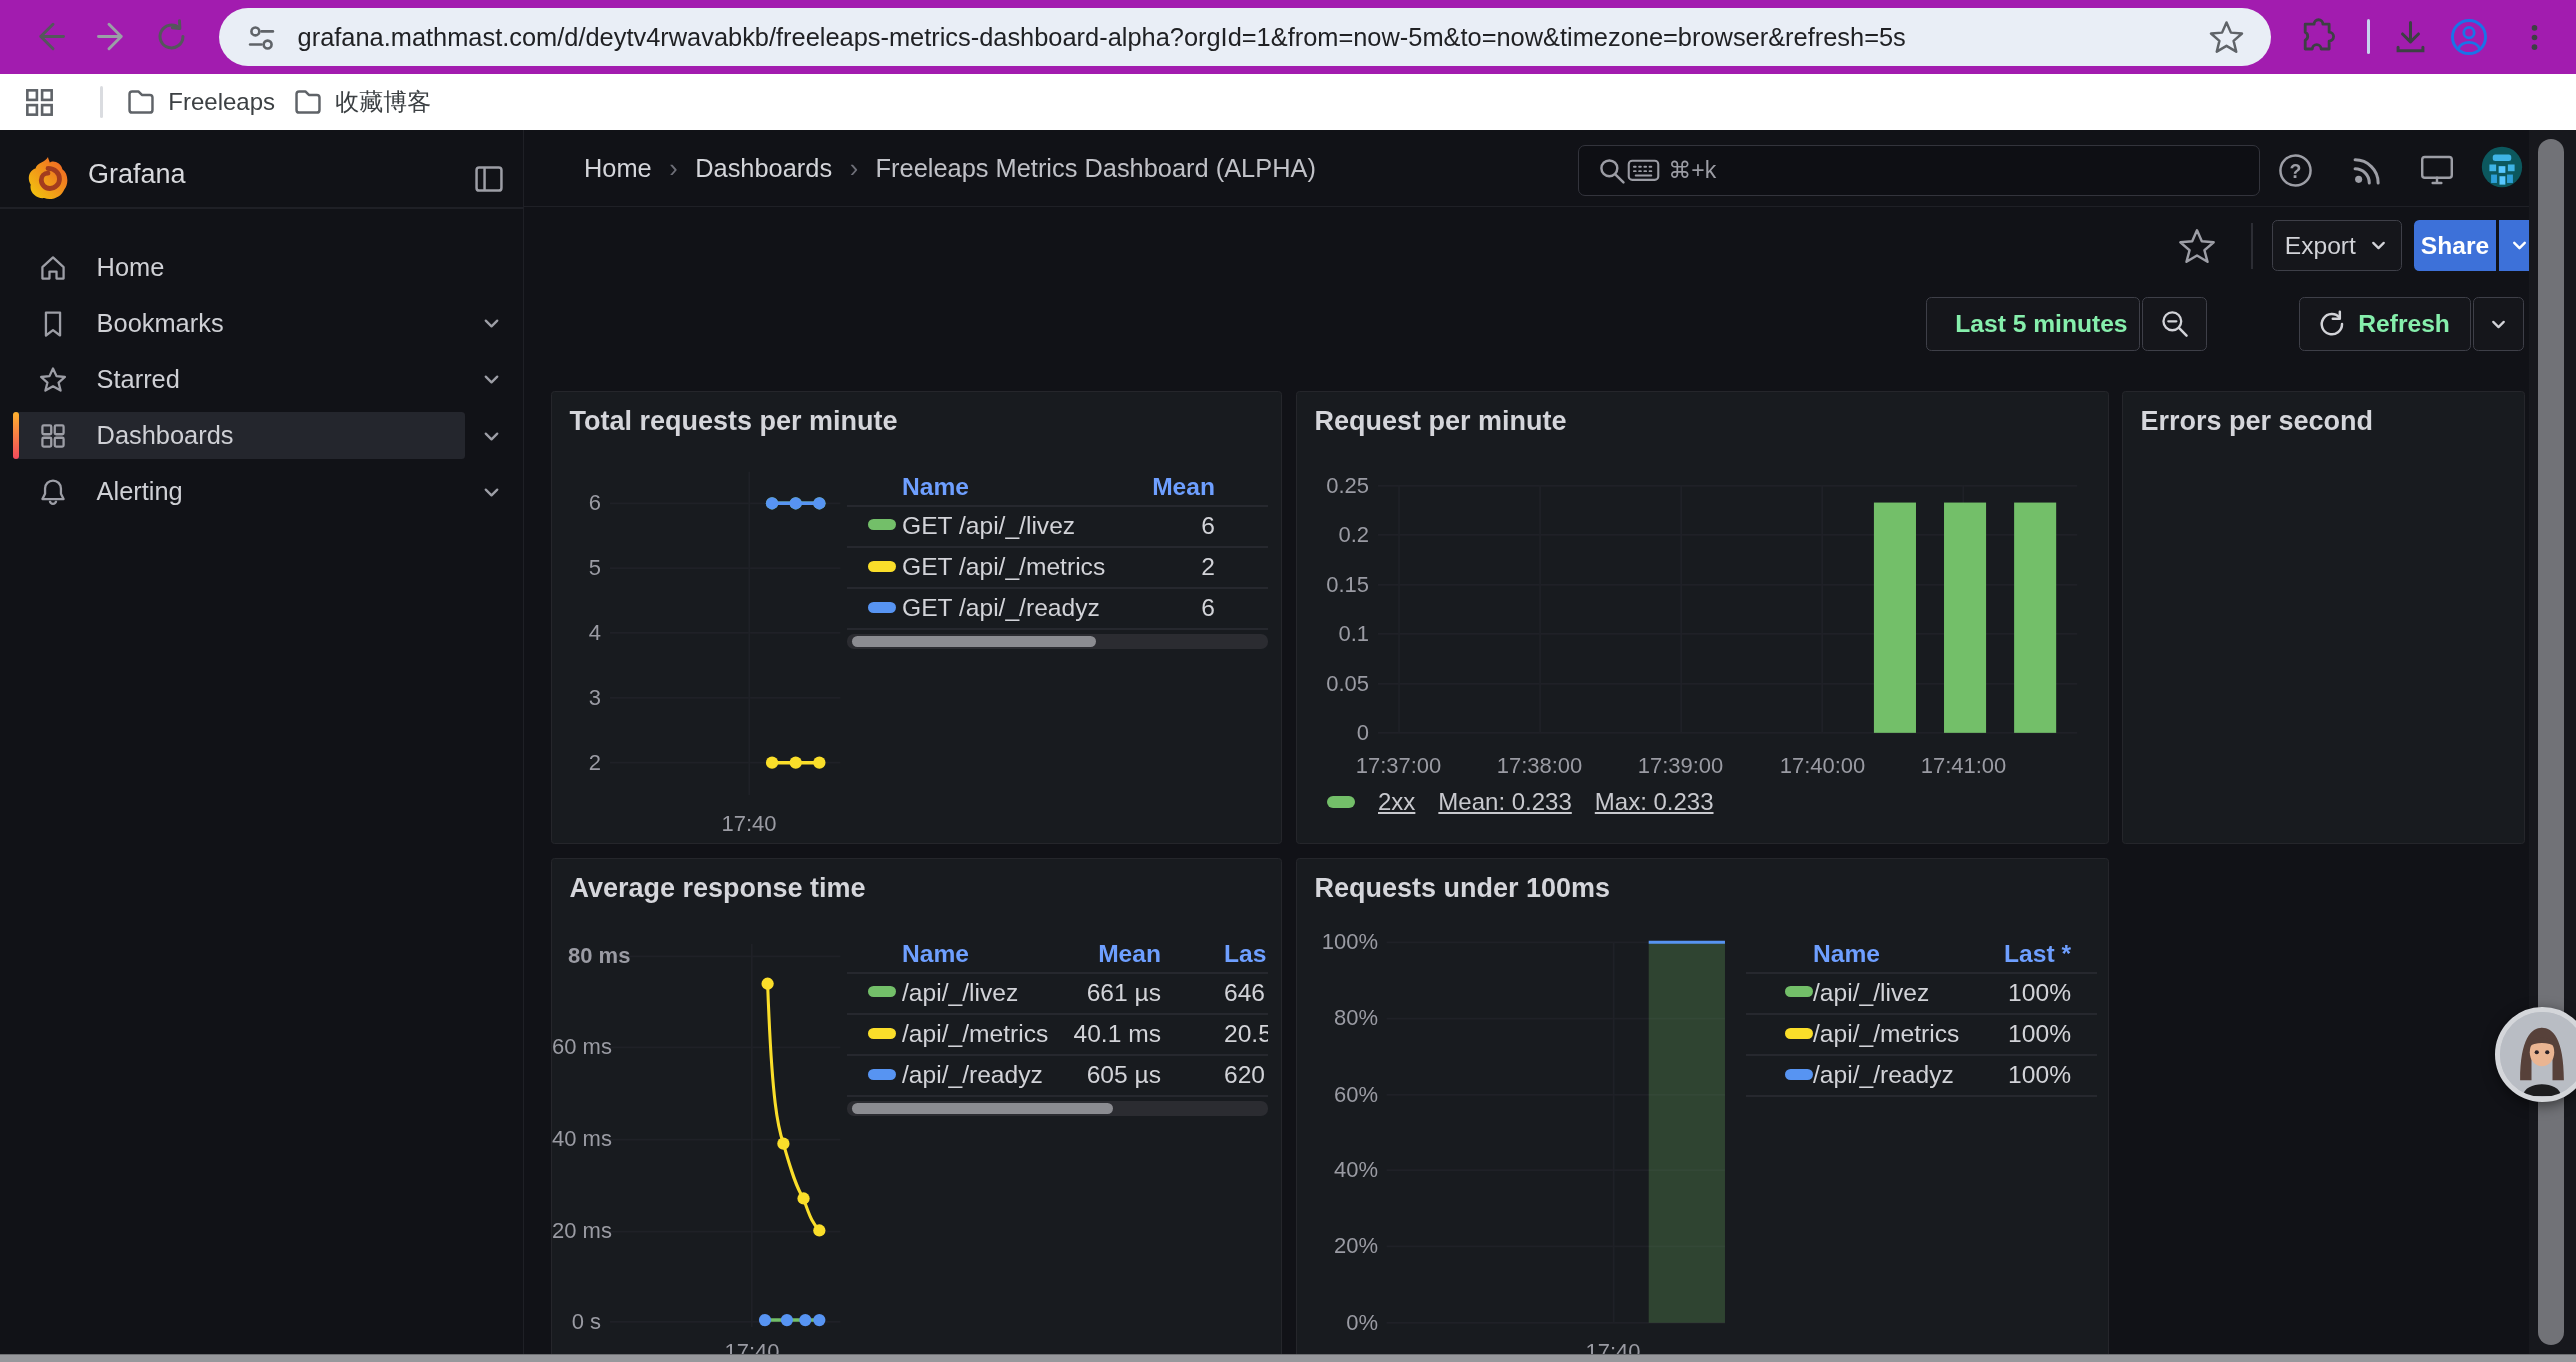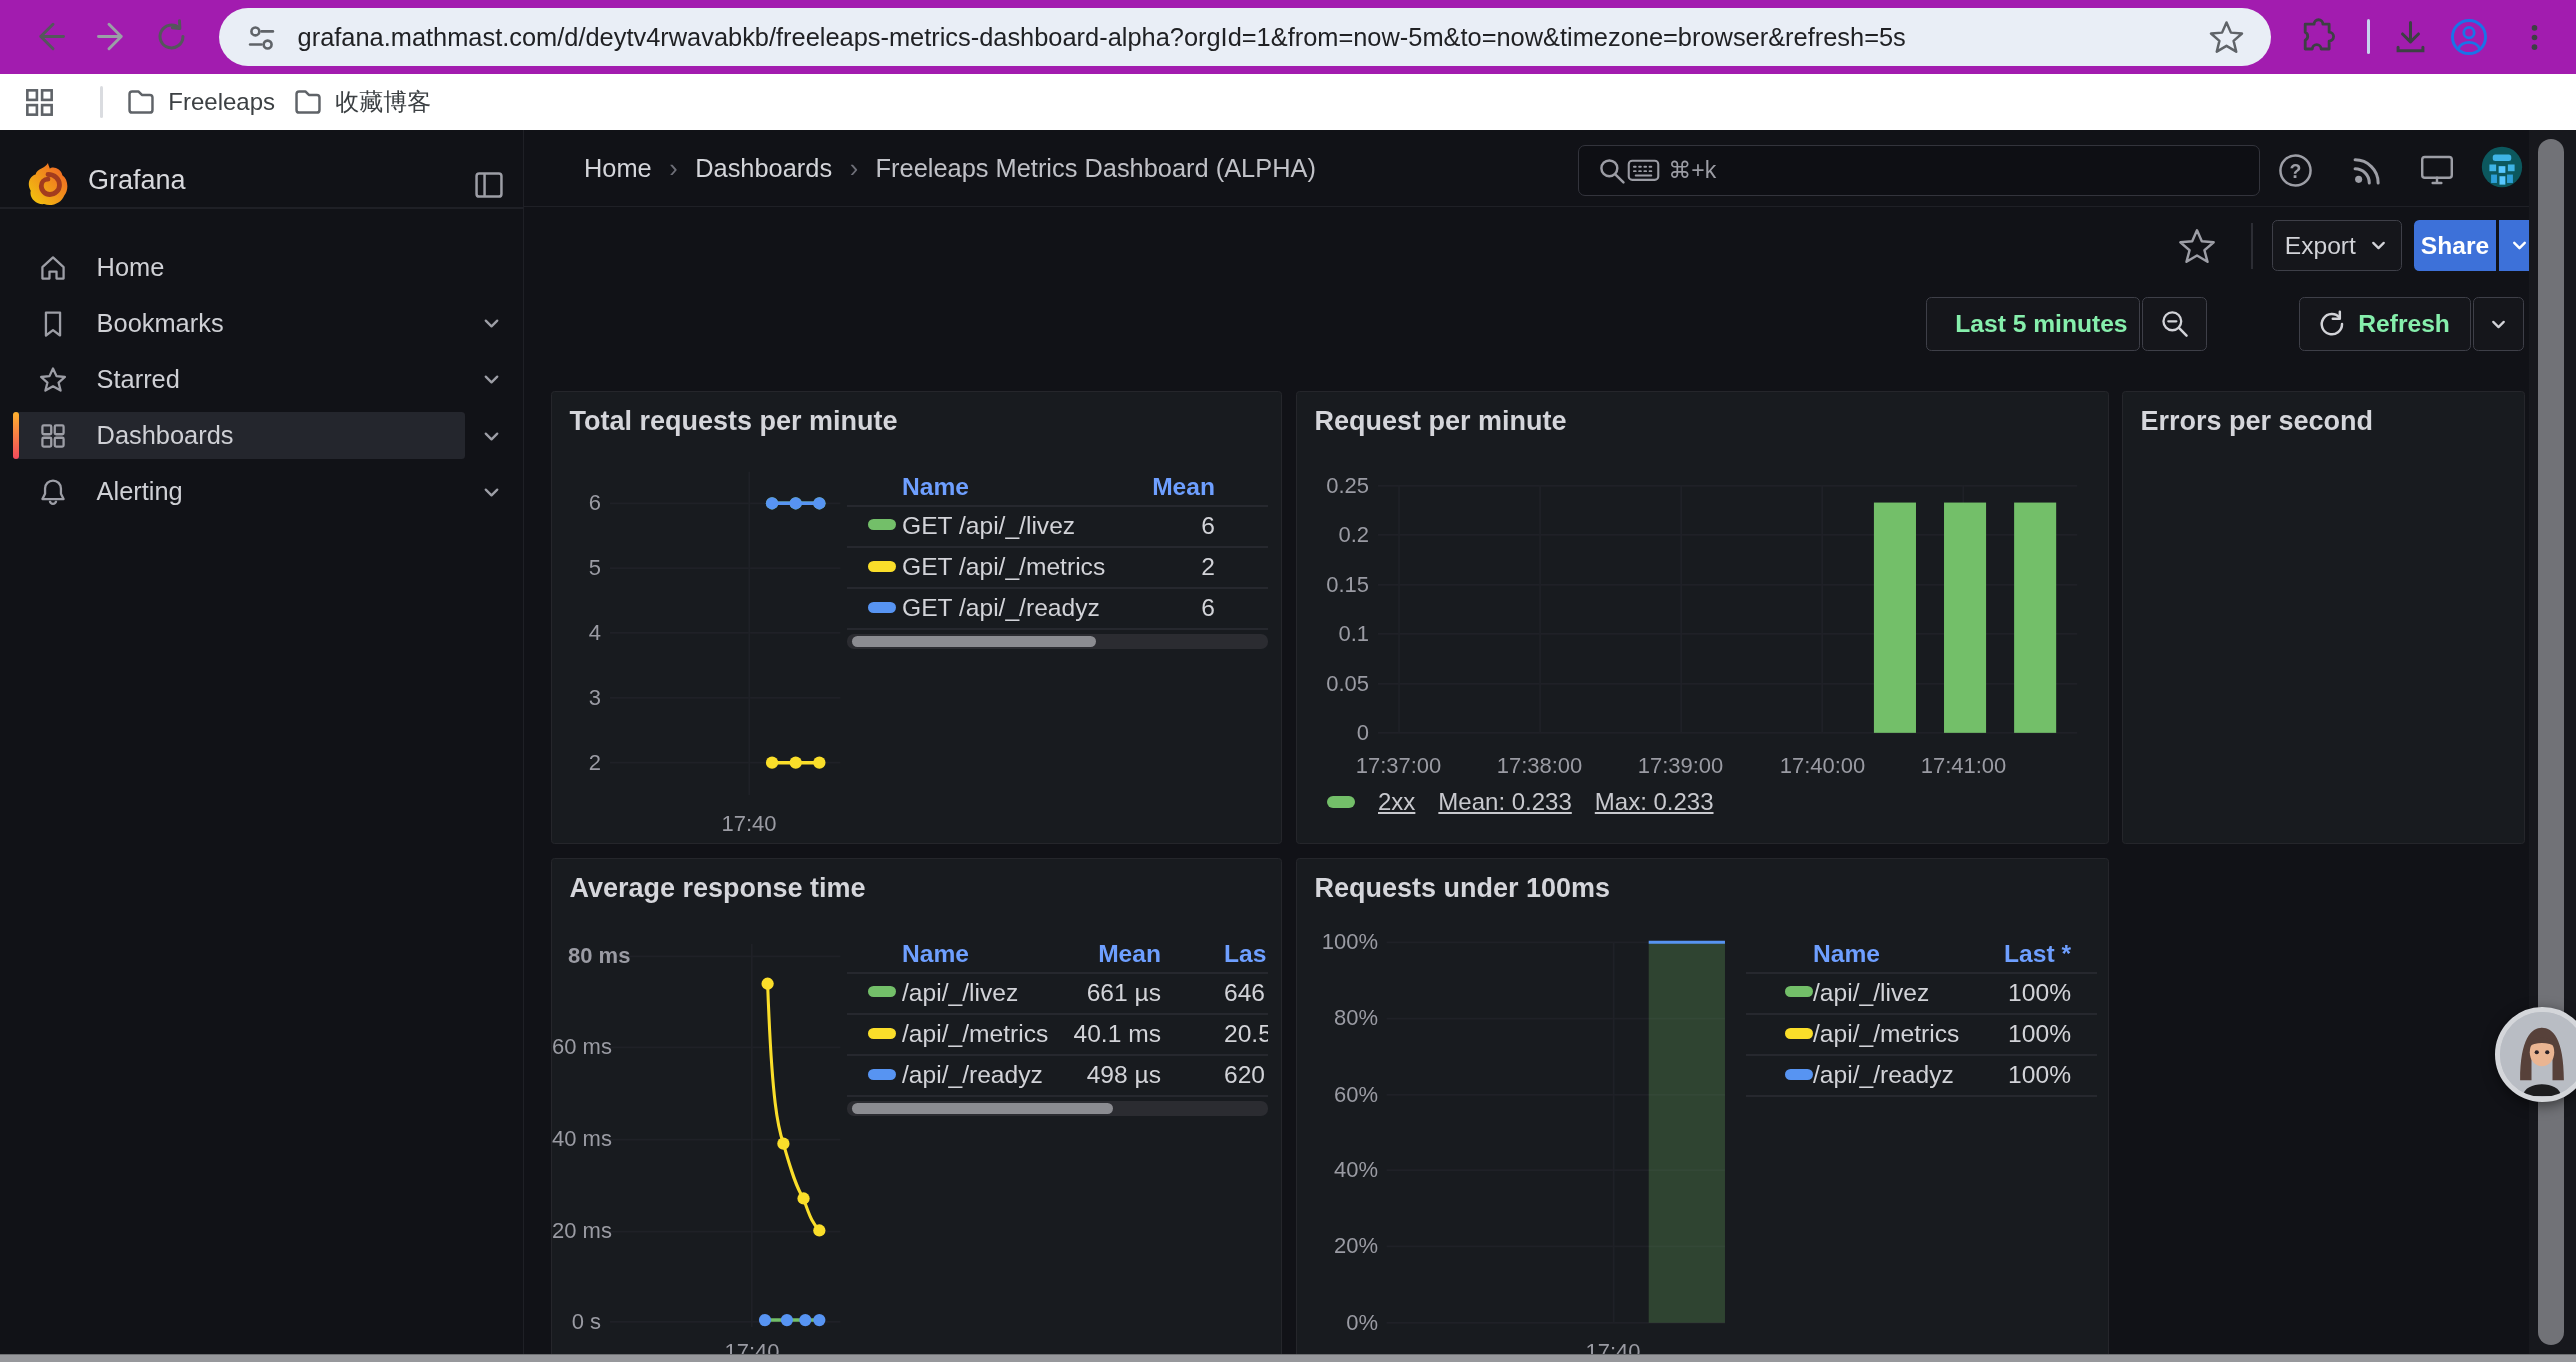--- a/index.html
+++ b/index.html
@@ -16,21 +16,21 @@
   .tb-divider { position:absolute; left:2367px; top:19px; width:2.6px; height:35px; background:#c7d3ee; border-radius:1.8px; }
 
   .bookmarks-bar { position:absolute; left:0; top:74px; width:2576px; height:56px; background:#ffffff; }
   .bm-item { position:absolute; top:7px; height:42px; display:flex; align-items:center; gap:12.3px; padding:0 14px; border-radius:21px; cursor:pointer; }
   .bm-label { font-size:24px; color:#3c4043; }
   .bm-divider { position:absolute; left:100px; top:12.3px; width:2.6px; height:32px; background:#dadce0; border-radius:1.8px; }
 
   
   .app { position:absolute; left:0; top:130px; width:2576px; height:1233px; background:#111217; }
   .sidebar { position:absolute; left:0; top:0; width:524px; height:1233px; background:#111217; border-right:1.8px solid #1f2026; }
-  .brand-row { position:absolute; left:0; top:14px; width:524px; height:90px; }
+  .brand-row { position:absolute; left:0; top:8px; width:524px; height:90px; }
   .brand-label { position:absolute; left:88px; top:21px; font-size:27px; color:#d8d9dd; }
   .sidebar-divider { position:absolute; left:0; top:77px; width:524px; height:1.8px; background:#1f2026; }
   .nav-item { position:absolute; left:13px; width:452px; height:47px; border-radius:3.5px; display:flex; align-items:center; cursor:pointer; }
   .nav-item .nicon { width:30px; height:30px; margin-left:24.6px; flex:none; }
   .nav-item .nlabel { font-size:25.4px; color:#cfd0d5; margin-left:29px; }
   .nav-item.selected { background:#24262d; }
   .nav-item.selected::before { content:""; position:absolute; left:0; top:0; width:6.1px; height:47px; border-radius:3.5px; background:linear-gradient(180deg,#ffb22e,#f2495c); }
   .nav-chevron { position:absolute; left:480px; width:23px; height:23px; }
 
   .gheader { position:absolute; left:524px; top:0; width:2052px; height:77px; background:#111217; border-bottom:1.8px solid #1f2026; }
@@ -477,21 +477,21 @@
         <div class="cell" style="right: 107px; top: 46px;">661 µs</div>
         <div class="cell" style="left: 377px; top: 46px; width: 44px; overflow: hidden;">646</div>
         <div class="sep" style="top:80px; width:421px"></div>
         <span class="pill" style="left:21px; top:95px; background:#fade2a"></span>
         <div class="cell" style="left: 55px; top: 87px;">/api/_/metrics</div>
         <div class="cell" style="right: 107px; top: 87px;">40.1 ms</div>
         <div class="cell" style="left: 377px; top: 87px; width: 44px; overflow: hidden;">20.5 m</div>
         <div class="sep" style="top:121px; width:421px"></div>
         <span class="pill" style="left:21px; top:136px; background:#5794f2"></span>
         <div class="cell" style="left: 55px; top: 128px;">/api/_/readyz</div>
-        <div class="cell" style="right: 107px; top: 128px;">498 µs</div>
+        <div class="cell" style="right: 107px; top: 128px;">605 µs</div>
         <div class="cell" style="left: 377px; top: 128px; width: 44px; overflow: hidden;">620</div>
         <div class="sep" style="top:162px; width:421px"></div>
         <div class="tscroll" style="left:0; top:168px; width:421px">
           <div class="thumb" style="width:261px"></div>
         </div>
       </div>
   <div class="axis-label" style="left: 16px; top: 84px; width: 49px; text-align: right; font-weight: bold;">80 ms</div>
       <div class="axis-label" style="left: 0px; top: 175px; width: 49px; text-align: right;">60 ms</div>
       <div class="axis-label" style="left: 0px; top: 267px; width: 49px; text-align: right;">40 ms</div>
       <div class="axis-label" style="left: 0px; top: 359px; width: 49px; text-align: right;">20 ms</div>

